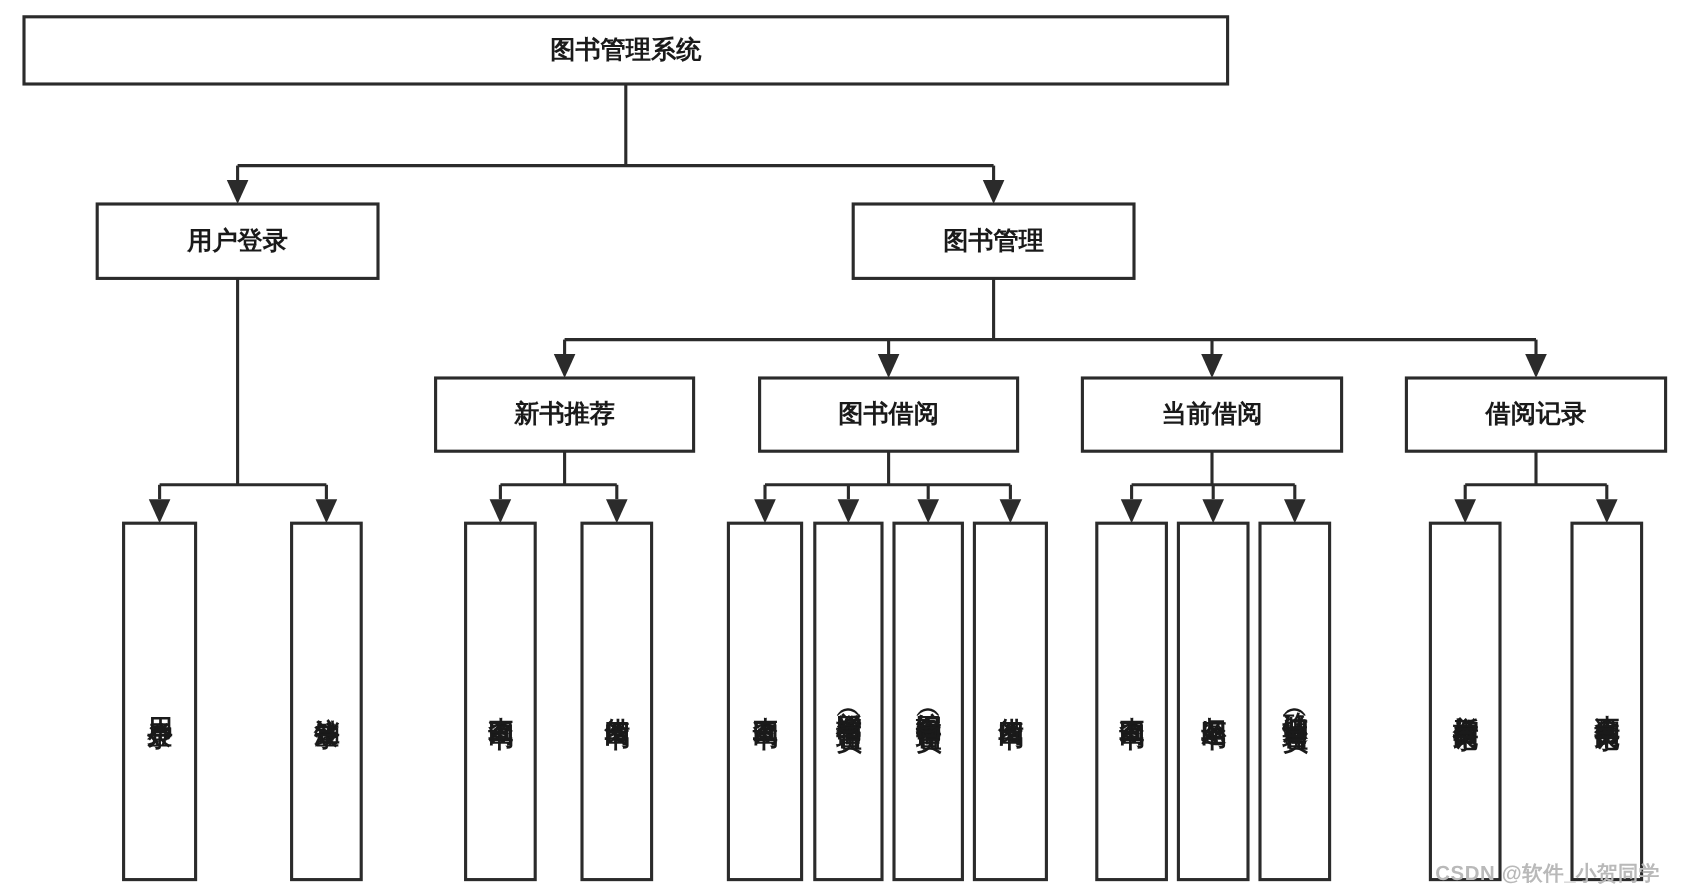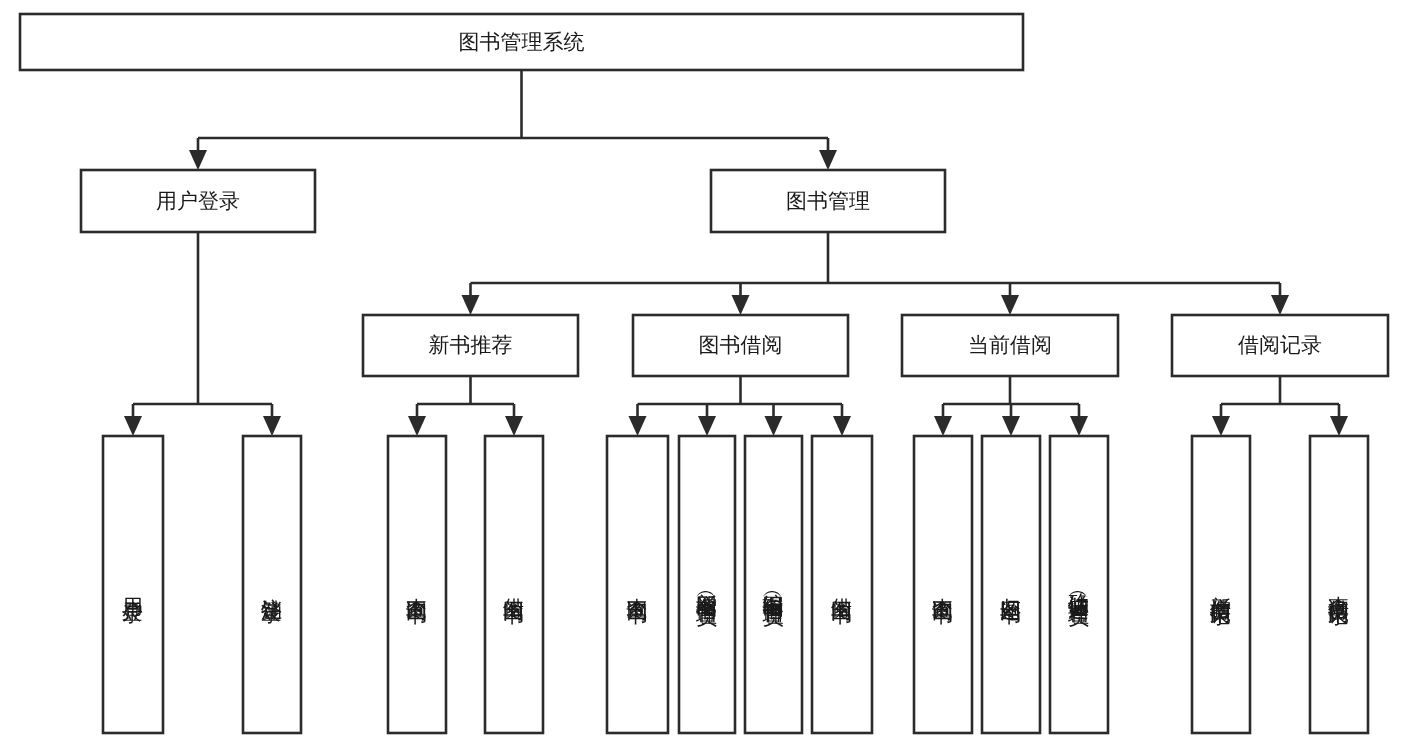--- a/index.html
+++ b/index.html
@@ -9,20 +9,21 @@
   }
   body {
     font-family: "Liberation Sans", "DejaVu Sans", sans-serif;
   }
   #diagram-root {
     position: relative;
     width: 1405px;
     height: 747px;
     background: #ffffff;
     overflow: hidden;
+    font-weight: bold;
   }
   svg.diagram-canvas {
     position: absolute;
     left: 0;
     top: 0;
     width: 1405px;
     height: 747px;
   }
   .node-box {
     fill: #ffffff;
@@ -216,14 +217,15 @@
       <div class="node-label-v" style="left: 679px; top: 436px; width: 56px; height: 297px;">新增图书（管理员）</div>
       <div class="node-label-v" style="left: 745px; top: 436px; width: 57px; height: 297px;">编辑图书（管理员）</div>
       <div class="node-label-v" style="left: 812px; top: 436px; width: 60px; height: 297px;">借阅图书</div>
       <div class="node-label-v" style="left: 914px; top: 436px; width: 58px; height: 297px;">查询图书</div>
       <div class="node-label-v" style="left: 982px; top: 436px; width: 58px; height: 297px;">归还图书</div>
       <div class="node-label-v" style="left: 1050px; top: 436px; width: 58px; height: 297px;">确认归还（管理员）</div>
       <div class="node-label-v" style="left: 1192px; top: 436px; width: 58px; height: 297px;">新增借阅记录</div>
       <div class="node-label-v" style="left: 1310px; top: 436px; width: 58px; height: 297px;">查询借阅记录</div>
     </div>
 
+  <div class="watermark" style="left:1196px; top:716px;">CSDN @软件_小贺同学</div>
 
 </div>
 
 </body></html>

